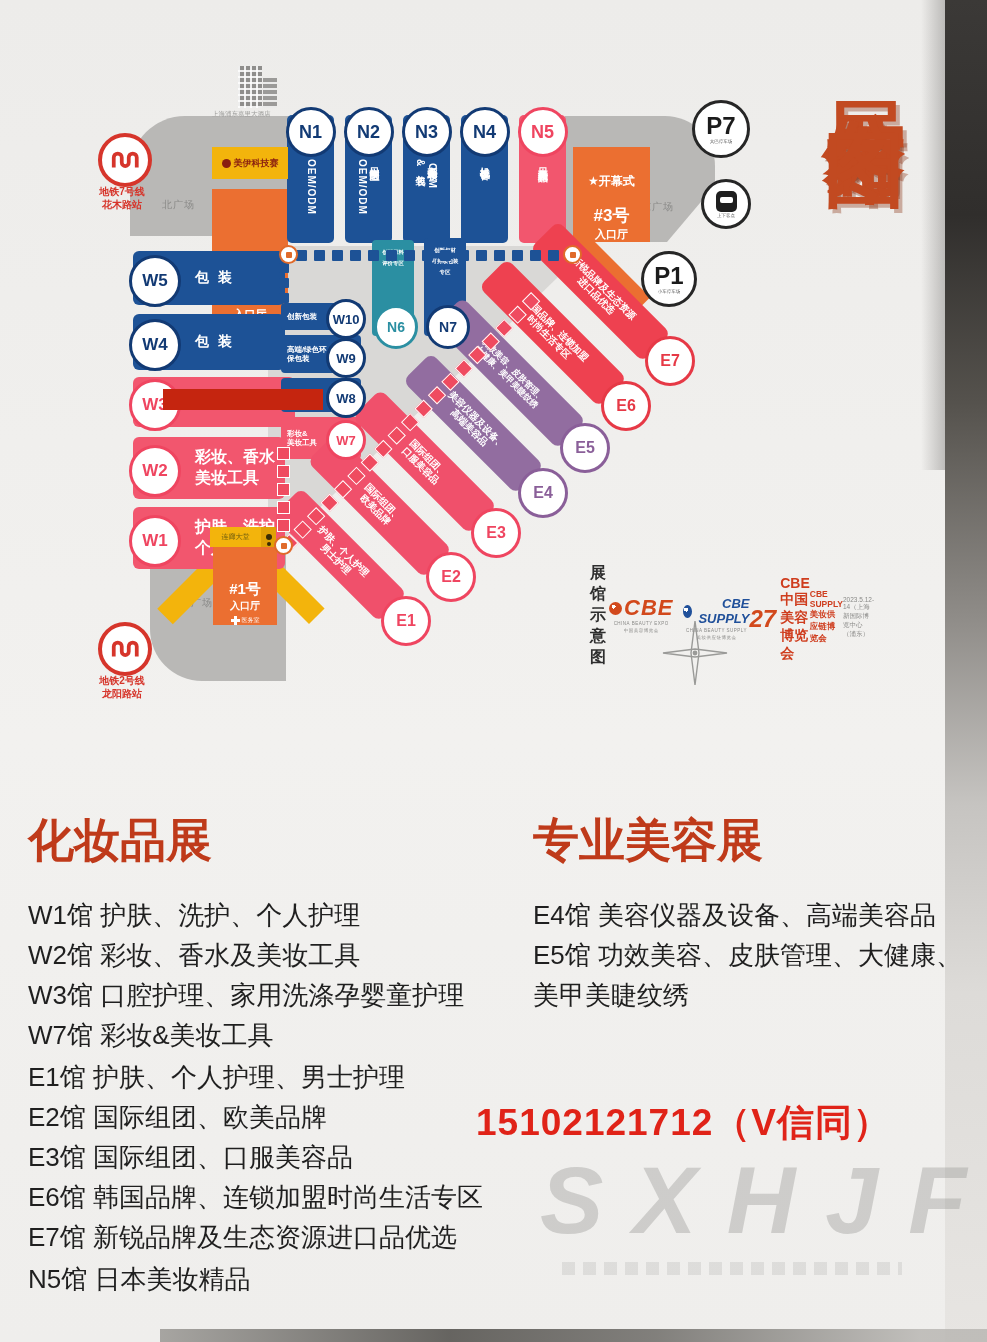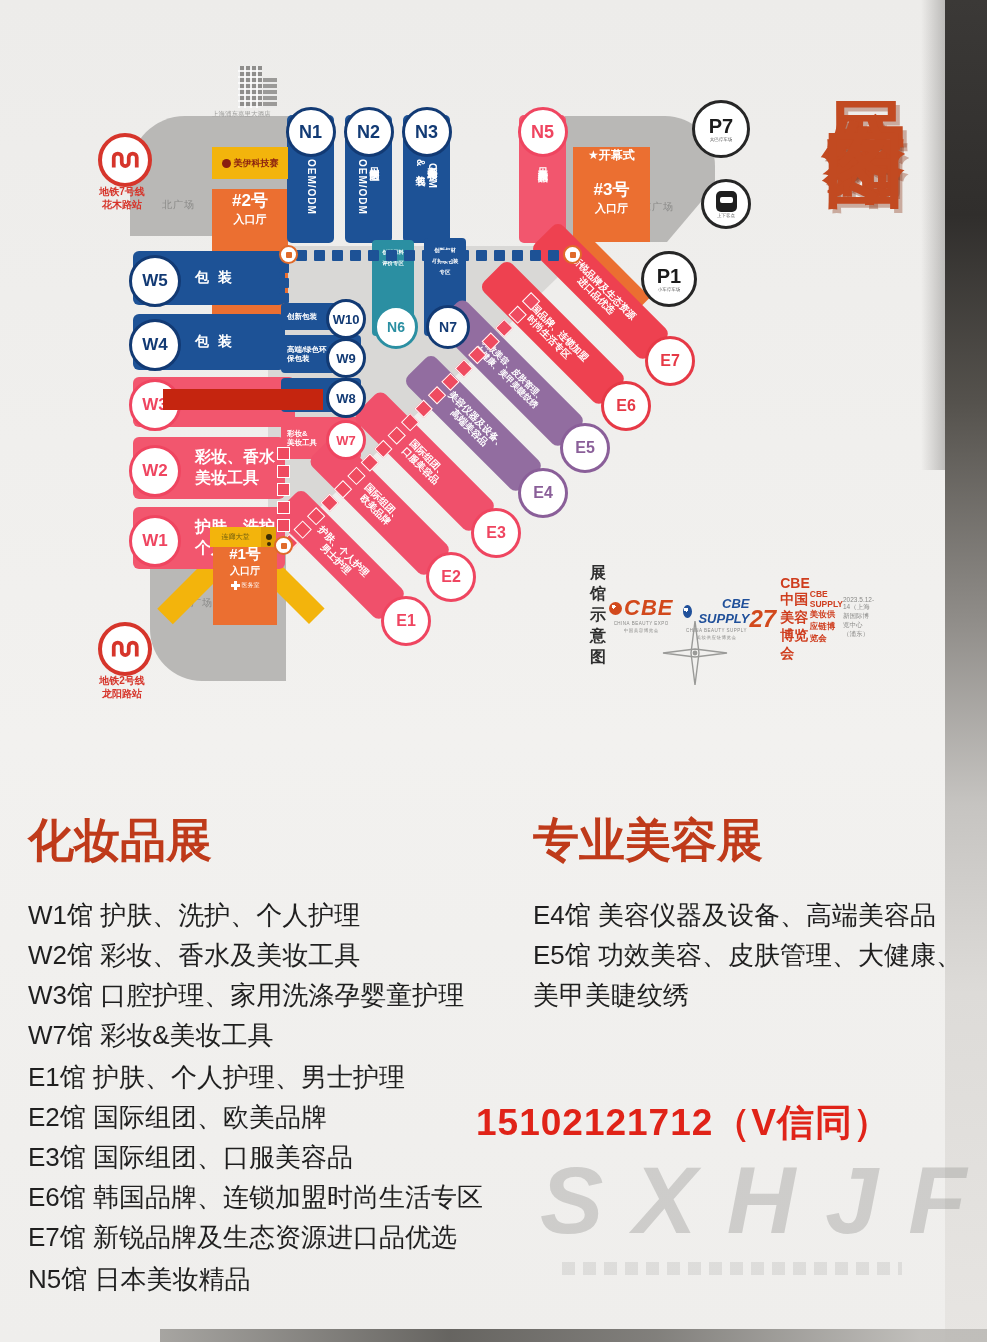--- a/index.html
+++ b/index.html
@@ -28,21 +28,21 @@
   .metro-cap{width:74px;text-align:center;font-size:10px;font-weight:700;color:#d6352b;line-height:1.25;z-index:3;}
   
   .bld{width:24px;height:42px;background:#8f8e8c;z-index:2;
     background-image:repeating-linear-gradient(0deg,rgba(255,255,255,.85) 0 2px,transparent 2px 6px),
                      repeating-linear-gradient(90deg,rgba(255,255,255,.85) 0 2px,transparent 2px 6px);}
   .bld2{width:14px;height:30px;background:#9b9a98;z-index:2;
     background-image:repeating-linear-gradient(0deg,rgba(255,255,255,.8) 0 2px,transparent 2px 6px);}
   .bld-cap{font-size:6.5px;color:#9a9a98;z-index:2;}
   
   .orange-box{background:#eb6f31;color:#fff;z-index:3;display:flex;flex-direction:column;
-    align-items:center;justify-content:flex-start;text-align:center;}
+    align-items:center;justify-content:flex-end;text-align:center;}
   .ent-no{font-size:17px;font-weight:800;}
   .ent-hall{font-size:11px;font-weight:700;}
   .ceremony{font-size:12px;font-weight:800;margin-bottom:14px;}
   .yellow-box{background:#f3b40c;z-index:4;display:flex;align-items:center;justify-content:center;gap:3px;}
   .yellow-box .txt{font-size:9px;font-weight:800;color:#8a1f10;}
   .mini-ico{width:9px;height:9px;border-radius:50%;background:#8a1f10;flex:0 0 auto;}
   .ydiag{background:#f3b40c;z-index:2;}
   .walk-strip{background:#f3b40c;z-index:4;display:flex;align-items:center;}
   .walk-strip .txt{font-size:7px;color:#6a5a10;flex:1;text-align:center;}
   .walk-ico{width:15px;height:20px;background:#e0a106;display:flex;align-items:center;justify-content:center;}
@@ -110,21 +110,21 @@
   .ebar.red{background:#ee4150;}
   .ebar.purple{background:#926da0;}
   .ecircle{position:absolute;width:44px;height:44px;border-radius:50%;background:#fff;z-index:5;
     display:flex;align-items:center;justify-content:center;font-size:16px;font-weight:800;}
   .ecircle.pink{border:3px solid #ef4560;color:#ef4560;}
   .ecircle.red{border:3px solid #e63946;color:#e63946;}
   .ecircle.purple{border:3px solid #8a5f99;color:#8a5f99;}
   
   .pcircle{position:absolute;border-radius:50%;background:#fff;border:3px solid #262626;z-index:3;
     display:flex;flex-direction:column;align-items:center;justify-content:center;}
-  .pcircle .plabel{font-size:20px;font-weight:900;color:#1b1b1b;line-height:1;}
+  .pcircle .plabel{font-size:24px;font-weight:900;color:#1b1b1b;line-height:1;}
   .pcircle .pcap{font-size:4.5px;color:#555;margin-top:1px;}
   .taxi-ico{width:21px;height:21px;border-radius:5px;background:#1f1f1f;position:relative;}
   .taxi-ico:after{content:"";position:absolute;left:4px;top:6px;width:13px;height:6px;background:#fff;border-radius:2px;}
   
   .compass{z-index:2;}
   
   .legend{left:590px;top:563px;width:180px;z-index:3;display:flex;flex-direction:row;align-items:center;}
   .legend .ltitle{font-size:16px;font-weight:800;color:#2e2e2e;letter-spacing:3px;}
   .logorow{display:flex;gap:10px;margin-top:6px;align-items:flex-start;}
   .logo-cbe{display:flex;flex-direction:column;align-items:center;}
@@ -212,20 +212,27 @@
         <span>OEM/ODM</span>
       </div>
   </div>
   <div class="nbar" style="left:403px;">
     <div class="ncircle">N3</div>
     <div class="ncols">
         <span>高端彩妆OEM</span>
         <span>&amp;包装</span>
       </div>
   </div>
+  <div class="nbar" style="left:461px;">
+    <div class="ncircle">N4</div>
+    <div class="ncols">
+        <span>机械设备</span>
+        <span></span>
+      </div>
+  </div>
   <div class="nbar pink" style="left:519px;">
     <div class="ncircle">N5</div>
     <div class="ncols">
         <span>日本美妆精品</span>
         <span></span>
       </div>
   </div>
 
   <div class="abs orange-box" style="left:573px;top:147px;width:77px;height:95px;">
     <div class="ceremony">★开幕式</div>

